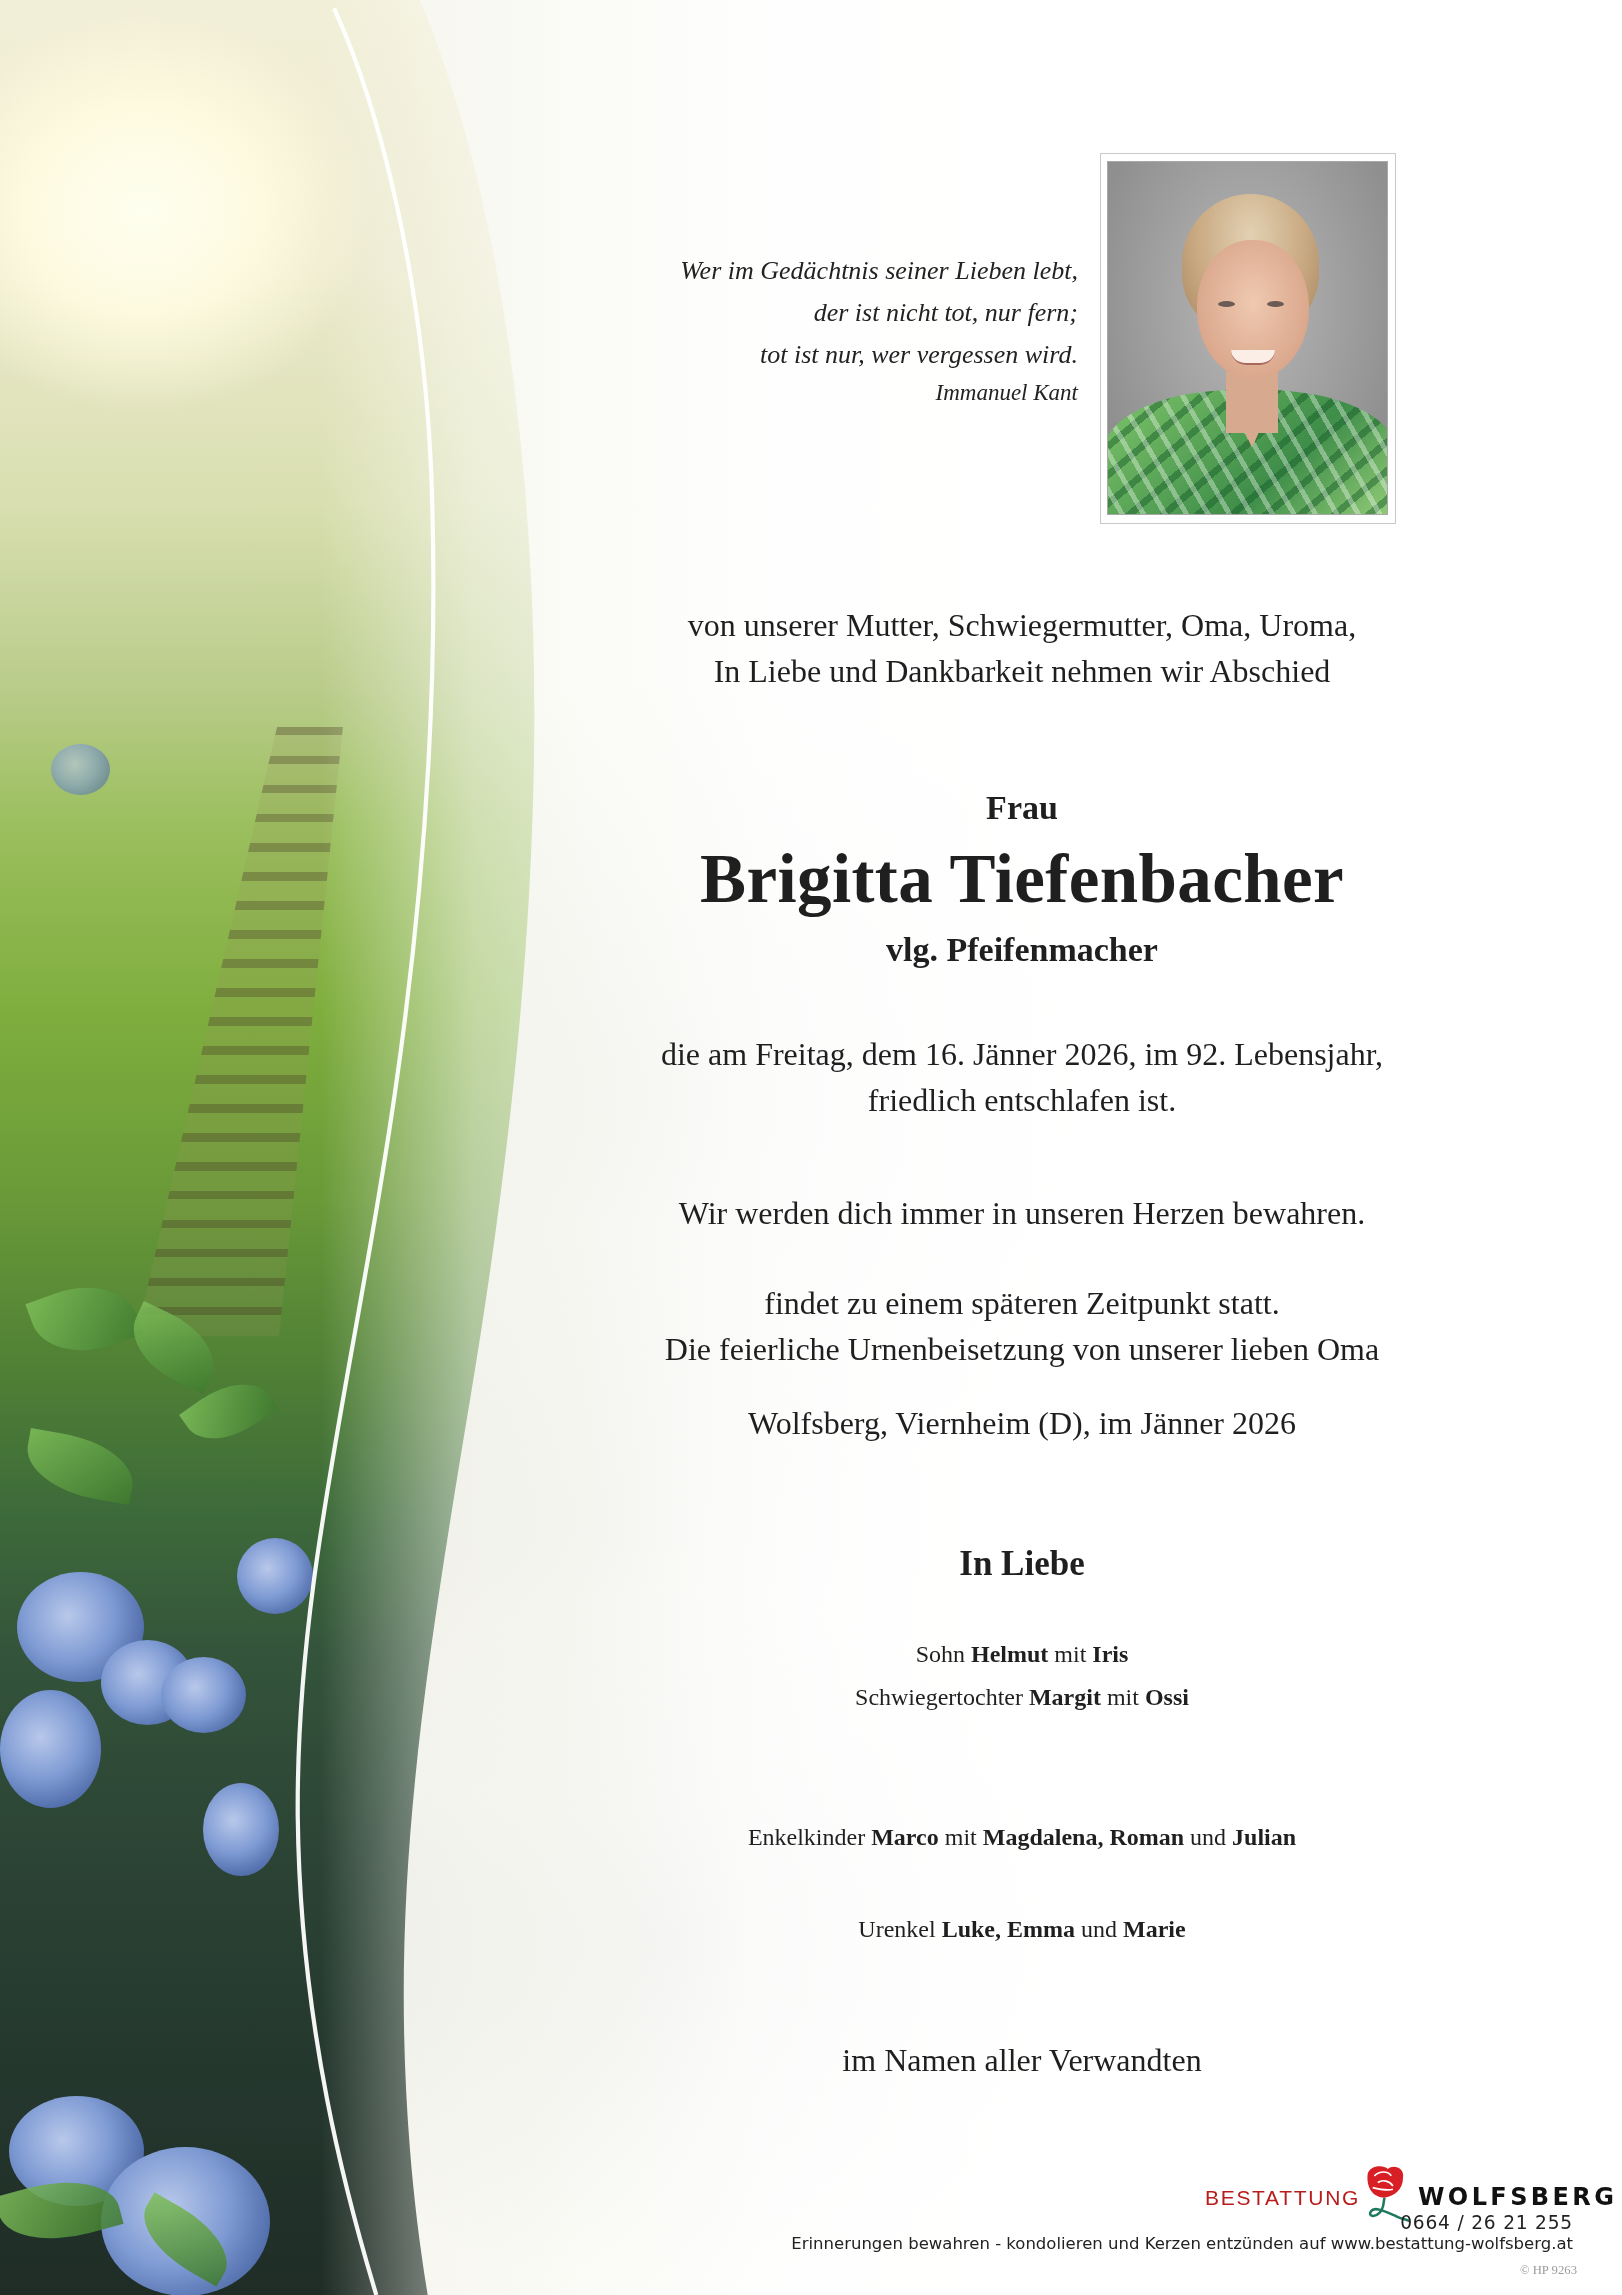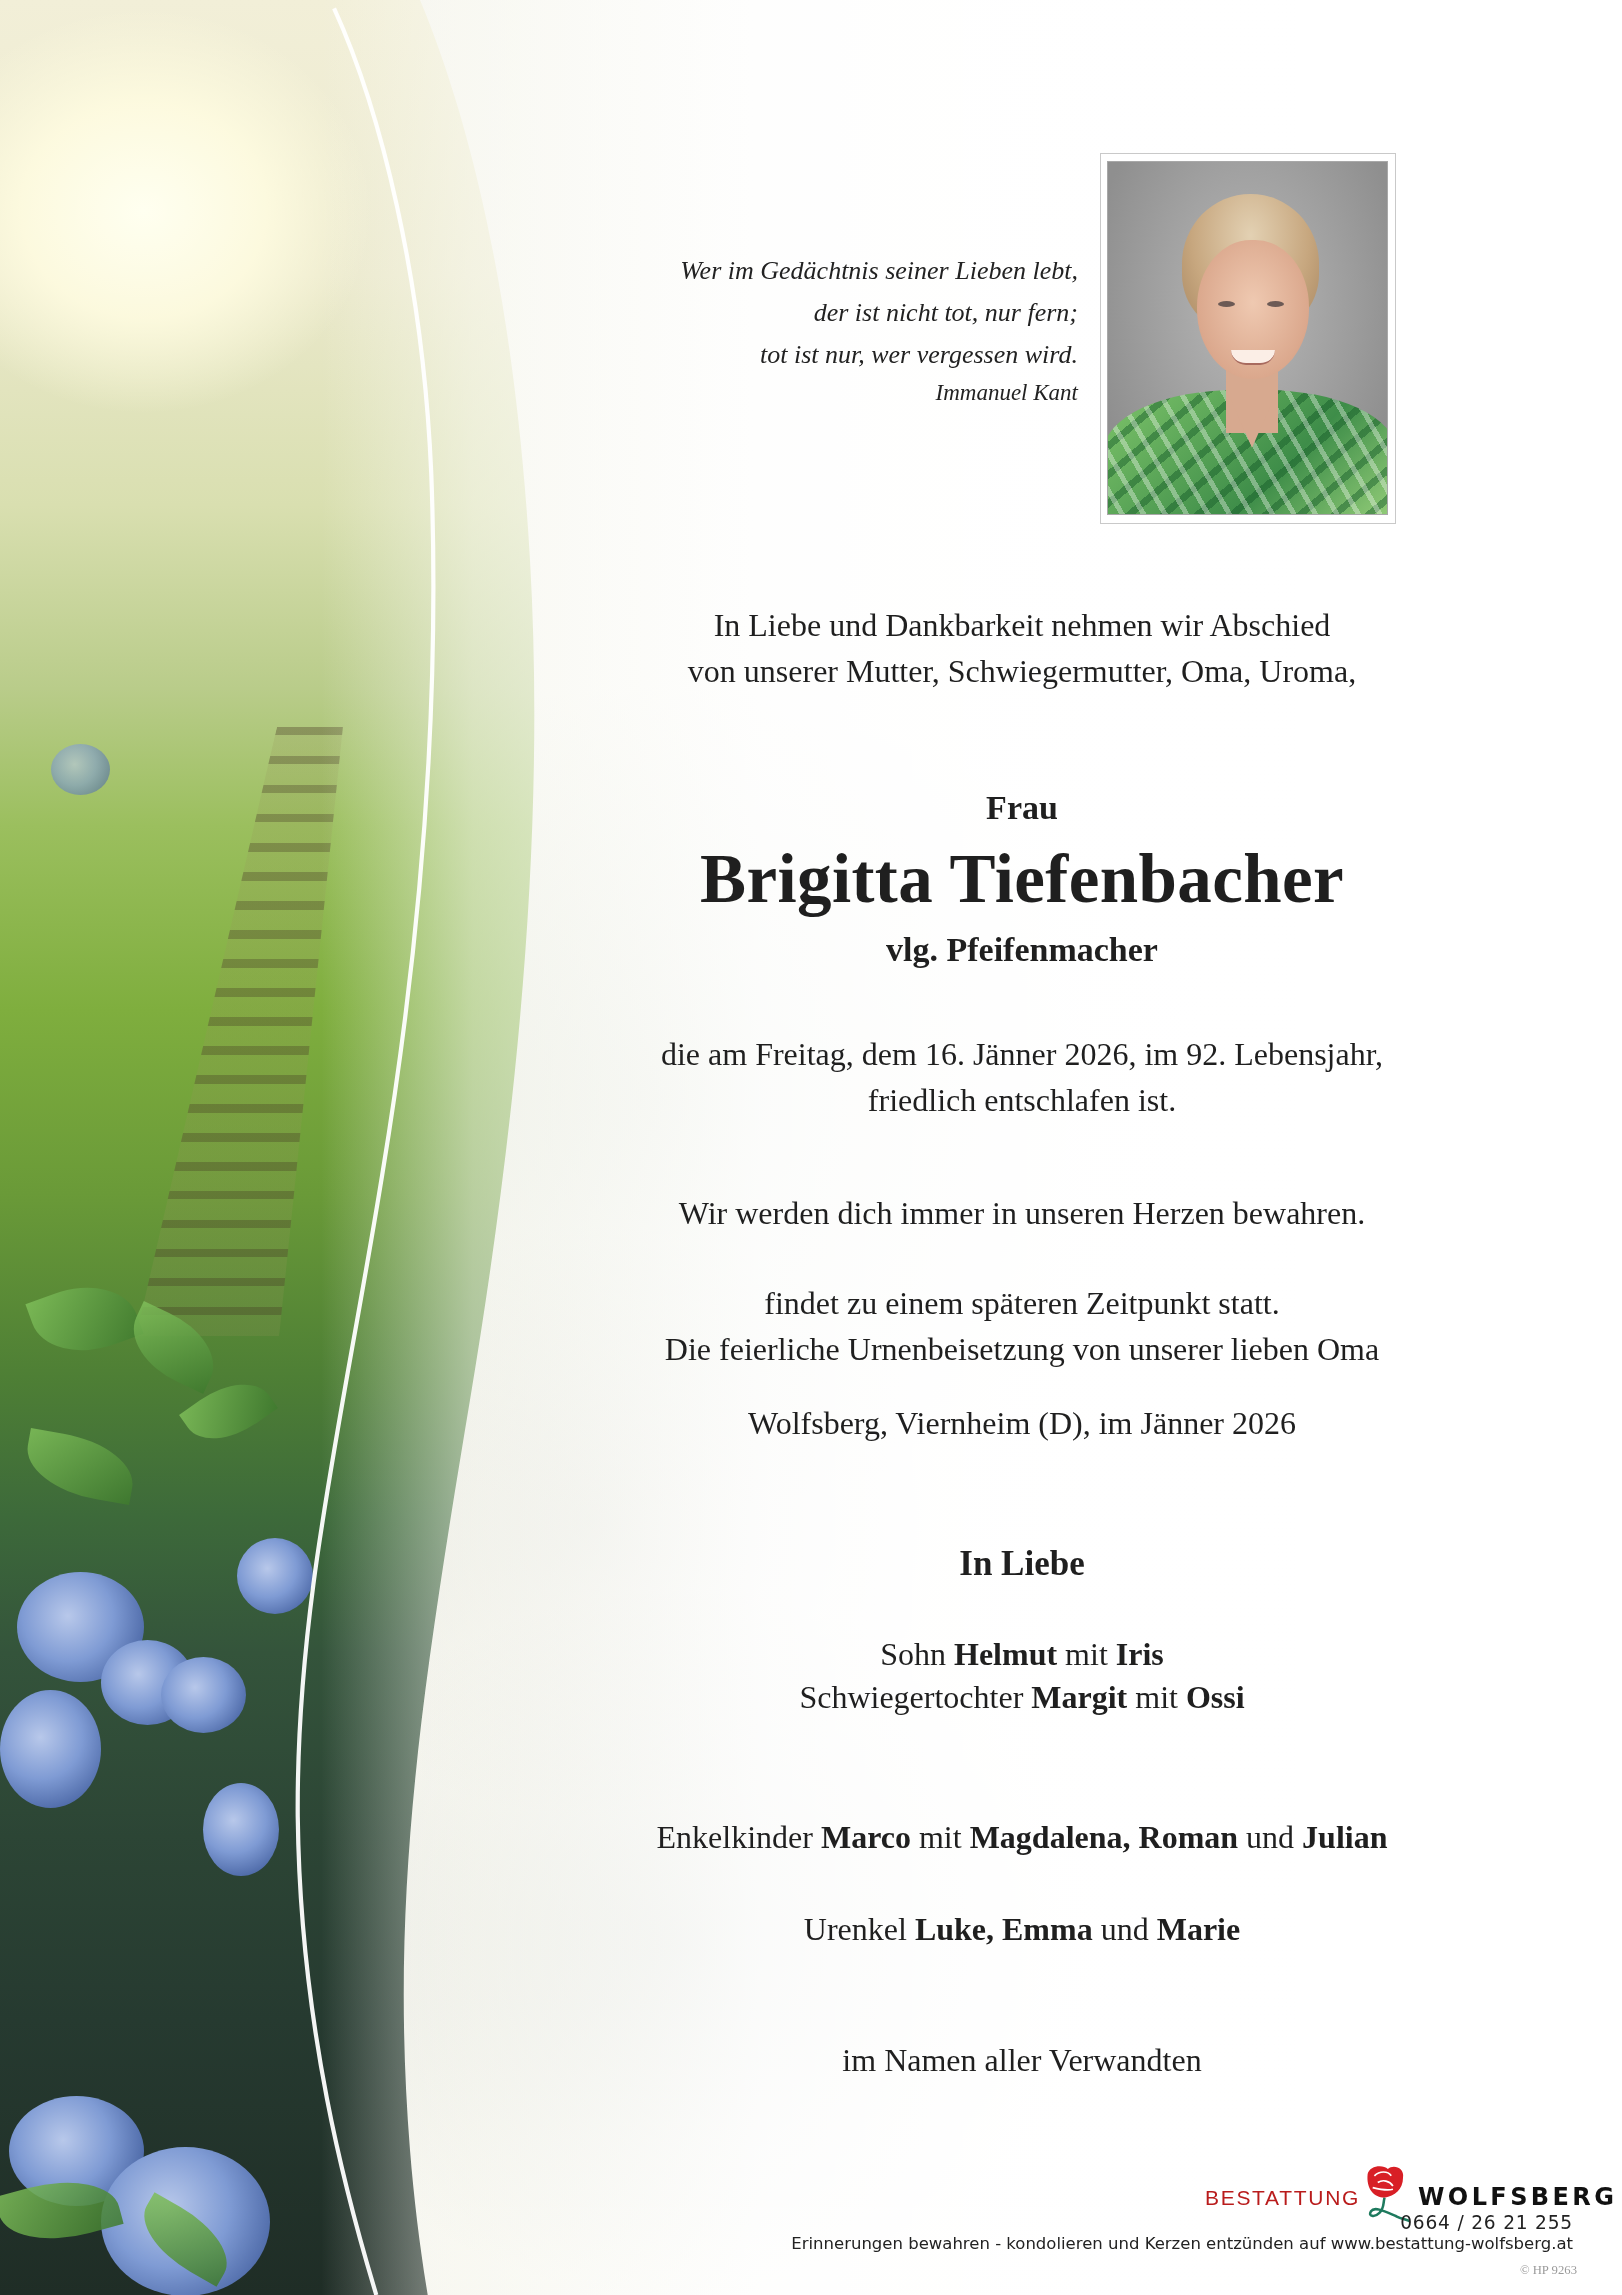--- a/index.html
+++ b/index.html
@@ -107,21 +107,21 @@
   .p { font-size: 32px; line-height: 46px; margin: 0; }
   .intro { top: 602px; }
   .title-frau { top: 786px; font-size: 34px; font-weight: bold; line-height: 44px; }
   .name { top: 837px; font-size: 69px; font-weight: bold; line-height: 85px; letter-spacing: 0.4px; }
   .vulgo { top: 928px; font-size: 34px; font-weight: bold; line-height: 44px; }
   .death { top: 1031px; }
   .hearts { top: 1190px; }
   .burial { top: 1280px; }
   .place { top: 1400px; }
   .in-liebe { top: 1540px; font-size: 35px; font-weight: bold; line-height: 47px; }
-  .family-row { font-size: 32px; line-height: 46px; }
+  .family-row { font-size: 24px; line-height: 46px; }
   .fam1 { top: 1631px; }
   .fam2 { top: 1674px; }
   .fam3 { top: 1814px; }
   .fam4 { top: 1906px; }
   .relatives { top: 2037px; font-size: 32px; line-height: 46px; }
   .b { font-weight: bold; }
 
   
   .logo {
     position: absolute; left: 1200px; top: 2164px; width: 389px; height: 59px;
@@ -192,22 +192,22 @@
     <div class="collar-v"></div>
     <div class="hair"></div>
     <div class="face"></div>
     <div class="eye" style="left:110px;"></div>
     <div class="eye" style="left:159px;"></div>
     <div class="smile"></div>
   </div>
 </div>
 
 <div class="main intro">
+  <p class="p">von unserer Mutter, Schwiegermutter, Oma, Uroma,</p>
   <p class="p">In Liebe und Dankbarkeit nehmen wir Abschied</p>
-  <p class="p">von unserer Mutter, Schwiegermutter, Oma, Uroma,</p>
 </div>
 
 <div class="main title-frau">Frau</div>
 <div class="main name">Brigitta Tiefenbacher</div>
 <div class="main vulgo">vlg. Pfeifenmacher</div>
 
 <div class="main death">
   <p class="p">die am Freitag, dem 16. Jänner 2026, im 92. Lebensjahr,</p>
   <p class="p">friedlich entschlafen ist.</p>
 </div>

